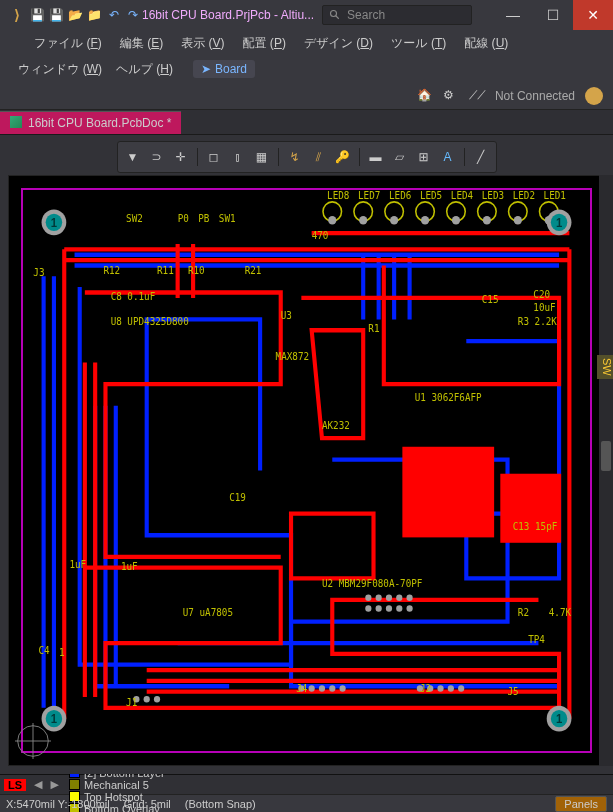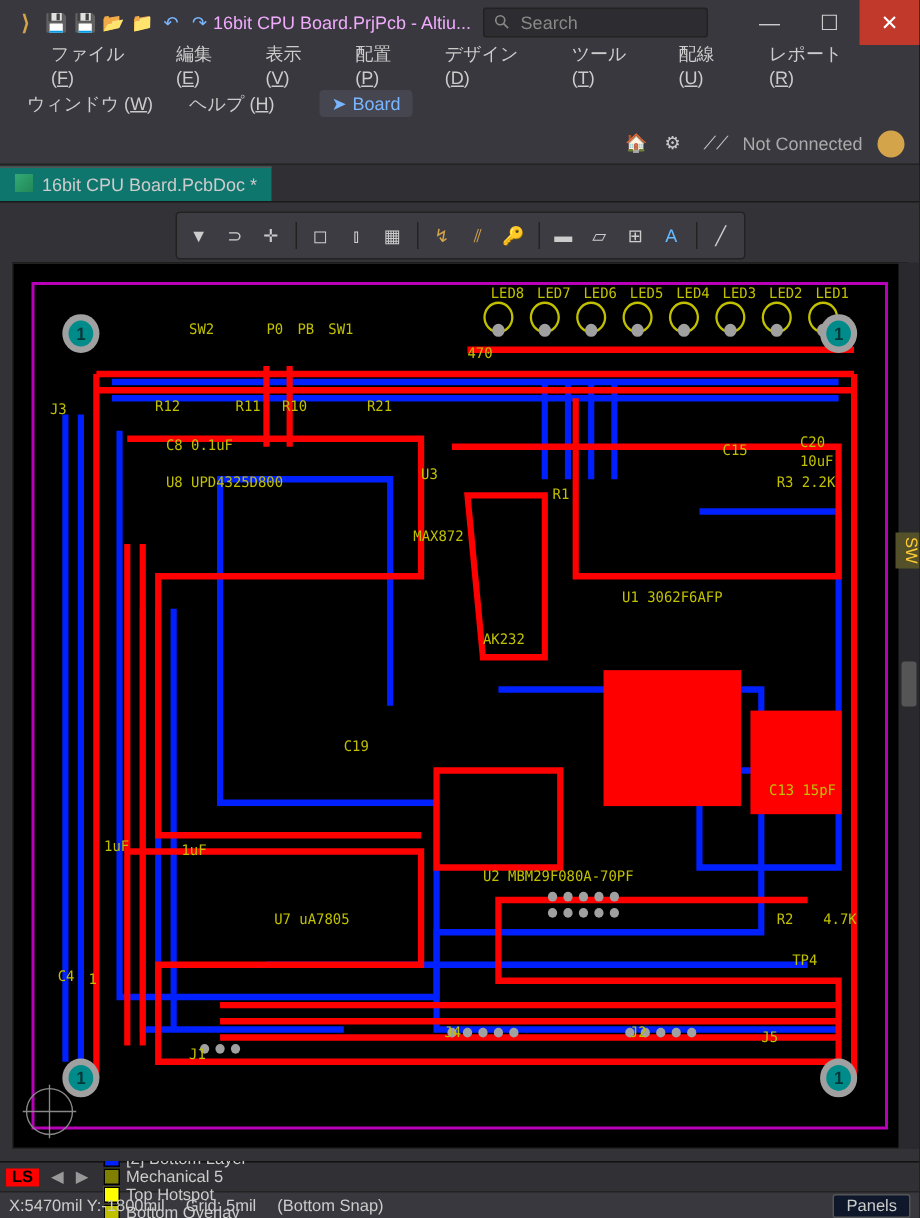--- a/index.html
+++ b/index.html
@@ -12,33 +12,33 @@
   .tb-icon { width:16px;height:16px;display:flex;align-items:center;justify-content:center;font-size:12px;color:#aac;}
   .titlebar .title { margin-left: 1px; font-size: 12px; color: #f0abfc; white-space: nowrap; }
   .search { margin-left: 8px; background: #2c2c31; border:1px solid #222; border-radius:2px; height:20px; width:150px; display:flex;align-items:center;padding:0 6px;color:#888;gap:6px;}
   .search svg { width:12px;height:12px;fill:#888;}
   .winbtns { margin-left:auto; display:flex;}
   .winbtn { width:40px;height:30px;display:flex;align-items:center;justify-content:center;color:#ccc;font-size:14px;}
   .winbtn.close{ background:#c0392b;color:#fff;}
 
   
   .menubar { height:26px; display:flex; align-items:center; padding:0 28px; gap:6px; font-size:12px;}
-  .menubar2 { height:26px; display:flex; align-items:center; padding:0 12px; gap:12px; font-size:12px;}
+  .menubar2 { height:26px; display:flex; align-items:center; padding:0 12px; gap:2px; font-size:12px;}
   .menuitem { padding:2px 6px; color:#ccc;}
   .menuitem u { text-decoration: underline;}
   .sharebtn { margin-left:12px; background:#464650; border-radius:3px; padding:2px 8px; display:flex; align-items:center; gap:4px; color:#7ab6ff;}
 
   
   .toolrow { height:28px; display:flex; align-items:center; justify-content:flex-end; padding:0 10px; gap:10px; border-bottom:1px solid #222;}
   .toolrow .ico { width:16px;height:16px;color:#ccc;}
   .notconn { color:#aaa;}
 
   
   .doctab-row { height:24px; background:#2f2f34; display:flex; align-items:flex-end;}
-  .doctab { background:#0f766e; padding:4px 10px; border-top:1px solid #555; font-size:12px; display:flex; gap:6px; align-items:flex-start;}
+  .doctab { background:#be185d; padding:4px 10px; border-top:1px solid #555; font-size:12px; display:flex; gap:6px; align-items:flex-start;}
 
   
   .canvas-area { position:relative; height: calc(812px - 30px - 26px - 26px - 28px - 24px - 20px - 18px); background:#323237; border-top:1px solid #1a1a1a;}
   .float-toolbar { position:absolute; top:6px; left:50%; transform:translateX(-50%); background:#3c3c42; border:1px solid #222; border-radius:3px; display:flex; padding:4px; gap:2px; z-index:5;}
   .ftb-btn { width:22px;height:22px; display:flex;align-items:center;justify-content:center; border-radius:2px;}
   .ftb-sep{width:1px;background:#222;margin:2px 3px;}
 
   
   .pcb-view { position:absolute; top:40px; left:8px; right:8px; bottom:8px; background:#000; border:1px solid #222;}
   .board-outline { position:absolute; inset:12px; border:2px solid #b700b7;}
@@ -58,21 +58,21 @@
   
   .layer-tabs { height:20px; background:#303035; display:flex; align-items:center; font-size:11px; padding:0 4px; gap:4px; border-top:1px solid #111;}
   .ls-box{background:#ff0000;color:#000;font-weight:bold;padding:0 4px;margin-right:2px;}
   .nav-lr{color:#999;padding:0 2px;}
   .ltab{display:flex;align-items:center;gap:4px; padding:0 4px;}
   .swatch{width:11px;height:11px;border:1px solid #000;}
   .active-lt{background:#44444c;border-radius:2px;}
 
   
   .status { height:18px; background:#38383e; display:flex; align-items:center; font-size:11px; padding:0 6px; color:#ccc; gap:14px; border-top:1px solid #222;}
-  .panels-btn{margin-left:auto;background:#0f172a;padding:1px 8px;border:1px solid #555;border-radius:2px;}
+  .panels-btn{margin-left:auto;background:#a16207;padding:1px 8px;border:1px solid #555;border-radius:2px;}
 </style>
 </head>
 <body>
 
 <div class="titlebar">
   <div class="logo">⟩</div>
   <div class="tb-icons">
     <span class="tb-icon">💾</span>
     <span class="tb-icon" style="position:relative">💾</span>
     <span class="tb-icon">📂</span>
@@ -96,21 +96,20 @@
 </div>
 
 <div class="menubar" id="menubar">
     <span class="menuitem">ファイル (<u>F</u>)</span>
     <span class="menuitem">編集 (<u>E</u>)</span>
     <span class="menuitem">表示 (<u>V</u>)</span>
     <span class="menuitem">配置 (<u>P</u>)</span>
     <span class="menuitem">デザイン (<u>D</u>)</span>
     <span class="menuitem">ツール (<u>T</u>)</span>
     <span class="menuitem">配線 (<u>U</u>)</span>
-    <span class="menuitem">レポート (<u>R</u>)</span>
   </div>
 <div class="menubar2" id="menubar2">
 <span class="menuitem">ウィンドウ (<u>W</u>)</span>
     <span class="menuitem">ヘルプ (<u>H</u>)</span>
     <span class="sharebtn">
       <span>➤</span>
       <span>Board</span>
     </span>
   </div>
 

